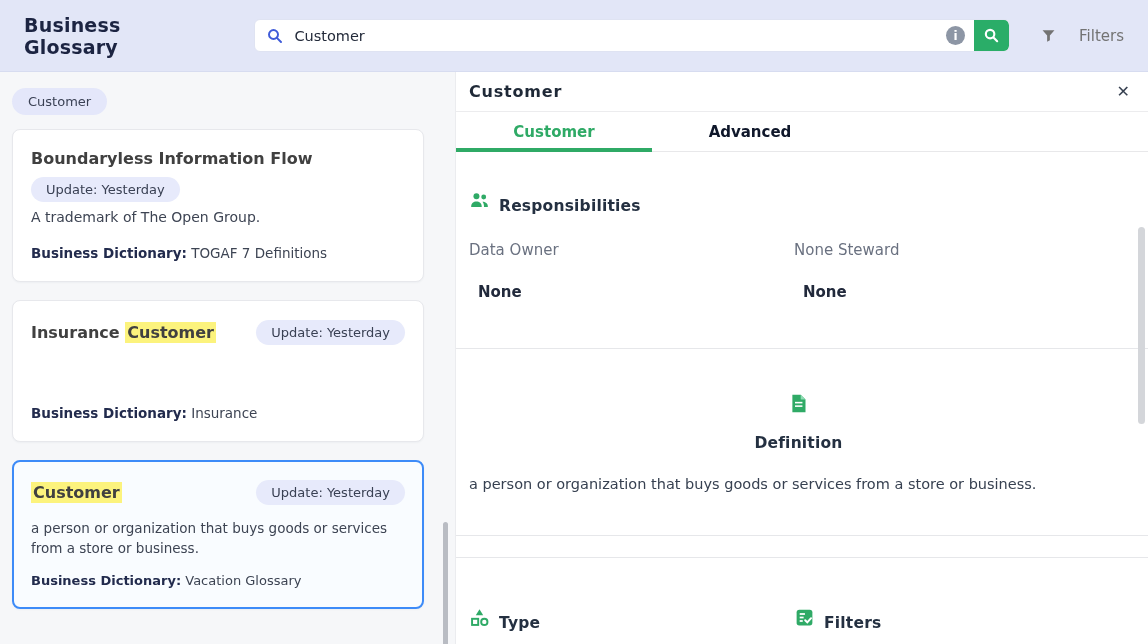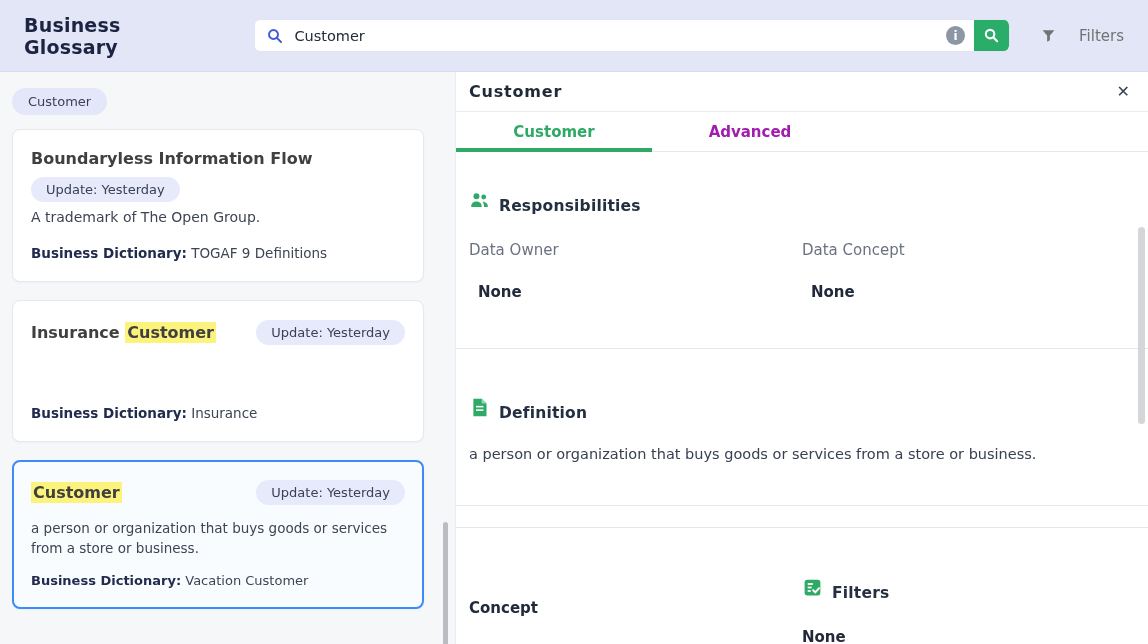--- a/index.html
+++ b/index.html
@@ -84,42 +84,42 @@
   .detail-titlebar {
     height:40px; display:flex; align-items:center; justify-content:space-between;
     padding:0 18px 0 13px; border-bottom:1px solid #ececee;
   }
   .detail-title { font-size:16px; font-weight:bold; color:#1f2937; letter-spacing:.8px; }
   .close-btn { font-size:16px; font-weight:bold; color:#374151; cursor:pointer; background:none; border:none; line-height:1; font-family:inherit; }
 
   .tabbar { display:flex; border-bottom:1px solid #e8e8ea; height:40px; }
   .tab {
     width:196px; display:flex; align-items:center; justify-content:center;
-    font-size:15px; font-weight:bold; color:#a21caf; cursor:pointer;
+    font-size:15px; font-weight:bold; color:#0f172a; cursor:pointer;
     position:relative; background:none; border:none; font-family:inherit;
   }
   .tab.active { color:#2faa66; }
   .tab.active::after {
     content:""; position:absolute; left:0; right:0; bottom:-1px; height:4px; background:#2faa66;
   }
 
   .detail-content { }
   .sec-pad { padding-left:13px; padding-right:20px; }
   .sec-heading { display:flex; align-items:center; gap:9px; }
   .sec-heading .sec-icon { width:21px; height:21px; flex:0 0 auto; }
   .sec-heading span { font-size:15.5px; font-weight:bold; color:#243041; letter-spacing:.2px;margin-top:11px; }
 
   .resp-section { padding-top:34px; }
-  .two-col { display:grid; grid-template-columns:325px auto;gap:8px; }
+  .two-col { display:grid; grid-template-columns:325px auto; }
   .field-label { margin-top:26px; font-size:15px; color:#6a7180; }
   .field-value { margin-top:24px; margin-left:9px; font-size:15px; font-weight:bold; color:#21293b; }
 
   .divider { border:none; border-top:1px solid #e6e7ea; height:0; }
   .div-1 { margin-top:47px; }
-  .def-heading { margin-top:44px; }
+  .def-heading { margin-top:44px;flex-direction:column; }
   .def-body { margin-top:24px; font-size:14.5px; color:#374151; }
   .div-2 { margin-top:43px; }
   .div-3 { margin-top:21px; }
   .ts-grid { margin-top:45px; }
   .ts-value { margin-top:26px; font-size:15px; font-weight:bold; color:#21293b; }
 
   .detail-scrollbar {
     position:absolute; right:3px; top:155px; width:7px; height:197px;
     background:#d4d6da; border-radius:4px; cursor:pointer;
   }
@@ -160,21 +160,21 @@
 
     
     <article class="result-card">
       <div class="card-title">Boundaryless Information Flow</div>
       <div class="update-badge-wrap">
         <span class="update-badge">Update: Yesterday</span>
       </div>
       <p class="card-desc">A trademark of The Open Group.</p>
       <p class="card-dict">
         <b>Business Dictionary:</b>
-        <span>TOGAF 9 Definitions</span>
+        <span>TOGAF 7 Definitions</span>
       </p>
     </article>
 
     
     <article class="result-card">
       <div class="card-head-row">
         <div class="card-title"><span>Insurance </span><span class="hl">Customer</span></div>
         <span class="update-badge">Update: Yesterday</span>
       </div>
       <p class="card-dict card2-dict">
@@ -185,21 +185,21 @@
 
     
     <article class="result-card selected">
       <div class="card-head-row">
         <div class="card-title"><span class="hl">Customer</span></div>
         <span class="update-badge">Update: Yesterday</span>
       </div>
       <p class="card-desc card3-desc">a person or organization that buys goods or services from a store or business.</p>
       <p class="card-dict card3-dict">
         <b>Business Dictionary:</b>
-        <span>Vacation Customer</span>
+        <span>Vacation Glossary</span>
       </p>
     </article>
 
     <div class="v-scrollbar"></div>
   </section>
 
   <section class="detail-pane">
     <div class="detail-titlebar">
       <span class="detail-title">Customer</span>
       <button class="close-btn">✕</button>
@@ -221,21 +221,21 @@
             <path d="M15.4 13.4c3-.1 6.1 1.8 6.1 4.9v1h-4.3c0-2.4-.6-4.3-1.8-5.9z"></path>
           </svg>
           <span>Responsibilities</span>
         </div>
         <div class="two-col">
           <div>
             <div class="field-label">Data Owner</div>
             <div class="field-value">None</div>
           </div>
           <div>
-            <div class="field-label">Data Concept</div>
+            <div class="field-label">None Steward</div>
             <div class="field-value">None</div>
           </div>
         </div>
       </div>
 
       <hr class="divider div-1">
 
       <div class="sec-pad">
         <div class="sec-heading def-heading">
           <svg class="sec-icon" viewBox="0 0 24 24">
@@ -247,20 +247,28 @@
           <span>Definition</span>
         </div>
         <p class="def-body">a person or organization that buys goods or services from a store or business.</p>
       </div>
 
       <hr class="divider div-2">
       <hr class="divider div-3">
 
       <div class="two-col ts-grid sec-pad">
         <div>
+          <div class="sec-heading">
+            <svg class="sec-icon" viewBox="0 0 24 24">
+              <path d="M12 2.5l4.2 7h-8.4z" fill="#2faa66"></path>
+              <rect x="3.5" y="13.5" width="7" height="7" fill="none" stroke="#2faa66" stroke-width="2.2"></rect>
+              <circle cx="17.5" cy="17" r="3.6" fill="none" stroke="#2faa66" stroke-width="2.2"></circle>
+            </svg>
+            <span>Type</span>
+          </div>
           <div class="ts-value">Concept</div>
         </div>
         <div>
           <div class="sec-heading">
             <svg class="sec-icon" viewBox="0 0 24 24">
               <rect x="3" y="3" width="18" height="18" rx="3" fill="#2faa66"></rect>
               <line x1="6.5" y1="8" x2="12.5" y2="8" stroke="#fff" stroke-width="2"></line>
               <line x1="6.5" y1="12" x2="11" y2="12" stroke="#fff" stroke-width="2"></line>
               <line x1="6.5" y1="16" x2="10" y2="16" stroke="#fff" stroke-width="2"></line>
               <path d="M12.8 15.2l2.4 2.4 4.3-4.8" fill="none" stroke="#fff" stroke-width="2.3" stroke-linecap="round"></path>

